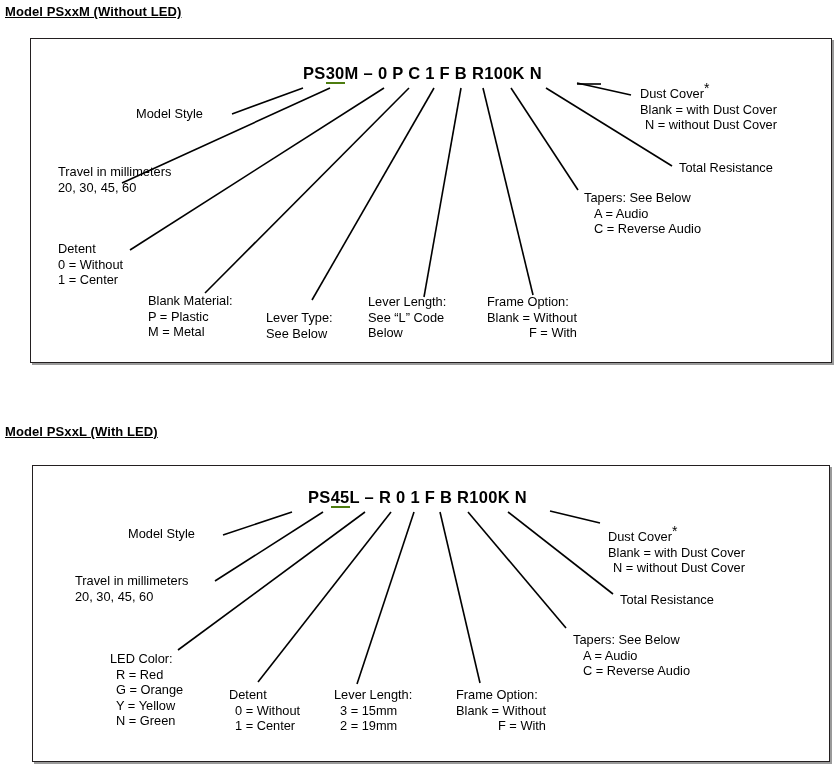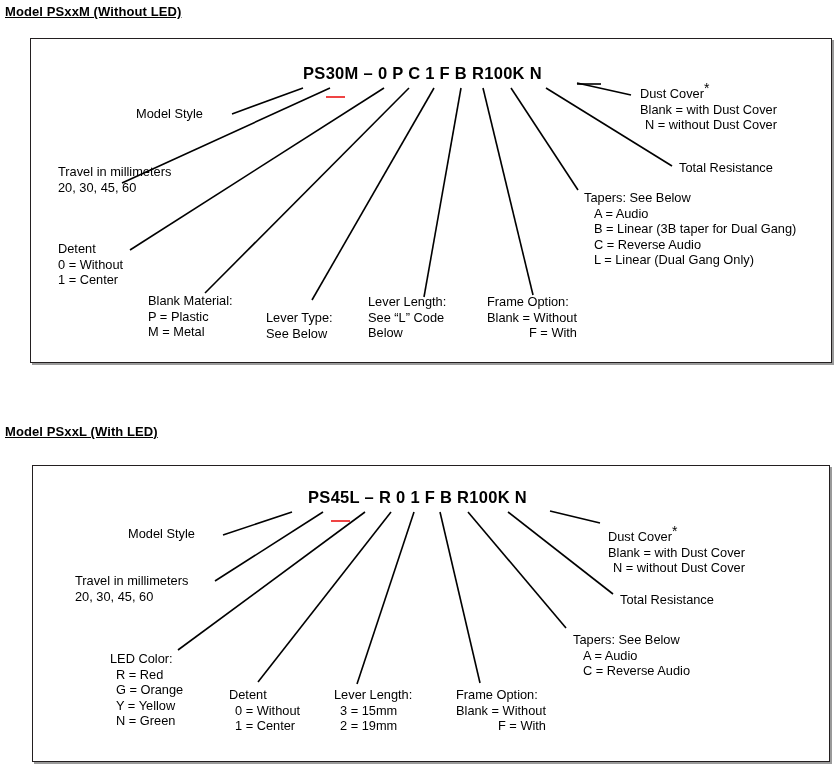--- a/index.html
+++ b/index.html
@@ -37,22 +37,22 @@
     pointer-events: none;
   }
   .partnum {
     position: absolute;
     font-size: 16.5px;
     font-weight: bold;
     letter-spacing: 0.3px;
     white-space: nowrap;
   }
   .partnum .underline-seg {
-    border-bottom: 2px solid #ef4444;
-    padding-bottom: 14px;
+    border-bottom: 2px solid #4d7c0f;
+    padding-bottom: 0px;
   }
   .lbl {
     position: absolute;
     font-size: 12.8px;
     line-height: 15.6px;
     white-space: nowrap;
   }
   .sup {
     font-size: 14px;
     vertical-align: super;
@@ -130,23 +130,21 @@
 
 <div class="lbl" style="left:487px; top:294px;">
   <div>Frame Option:</div>
   <div>Blank = Without</div>
   <div style="text-align:right;">F = With</div>
 </div>
 
 <div class="lbl" style="left:584px; top:190px;">
   <div>Tapers: See Below</div>
   <div style="padding-left:10px;">A = Audio</div>
-  <div style="padding-left:10px;">B = Linear (3B taper for Dual Gang)</div>
   <div style="padding-left:10px;">C = Reverse Audio</div>
-  <div style="padding-left:10px;">L = Linear (Dual Gang Only)</div>
 </div>
 
 <div class="lbl" style="left:679px; top:160px;">Total Resistance</div>
 
 <div class="lbl" style="left:640px; top:86px;">
   <div>
     <span>Dust Cover</span><span class="sup">*</span>
   </div>
   <div>Blank = with Dust Cover</div>
   <div style="text-align:right;">N = without Dust Cover</div>

